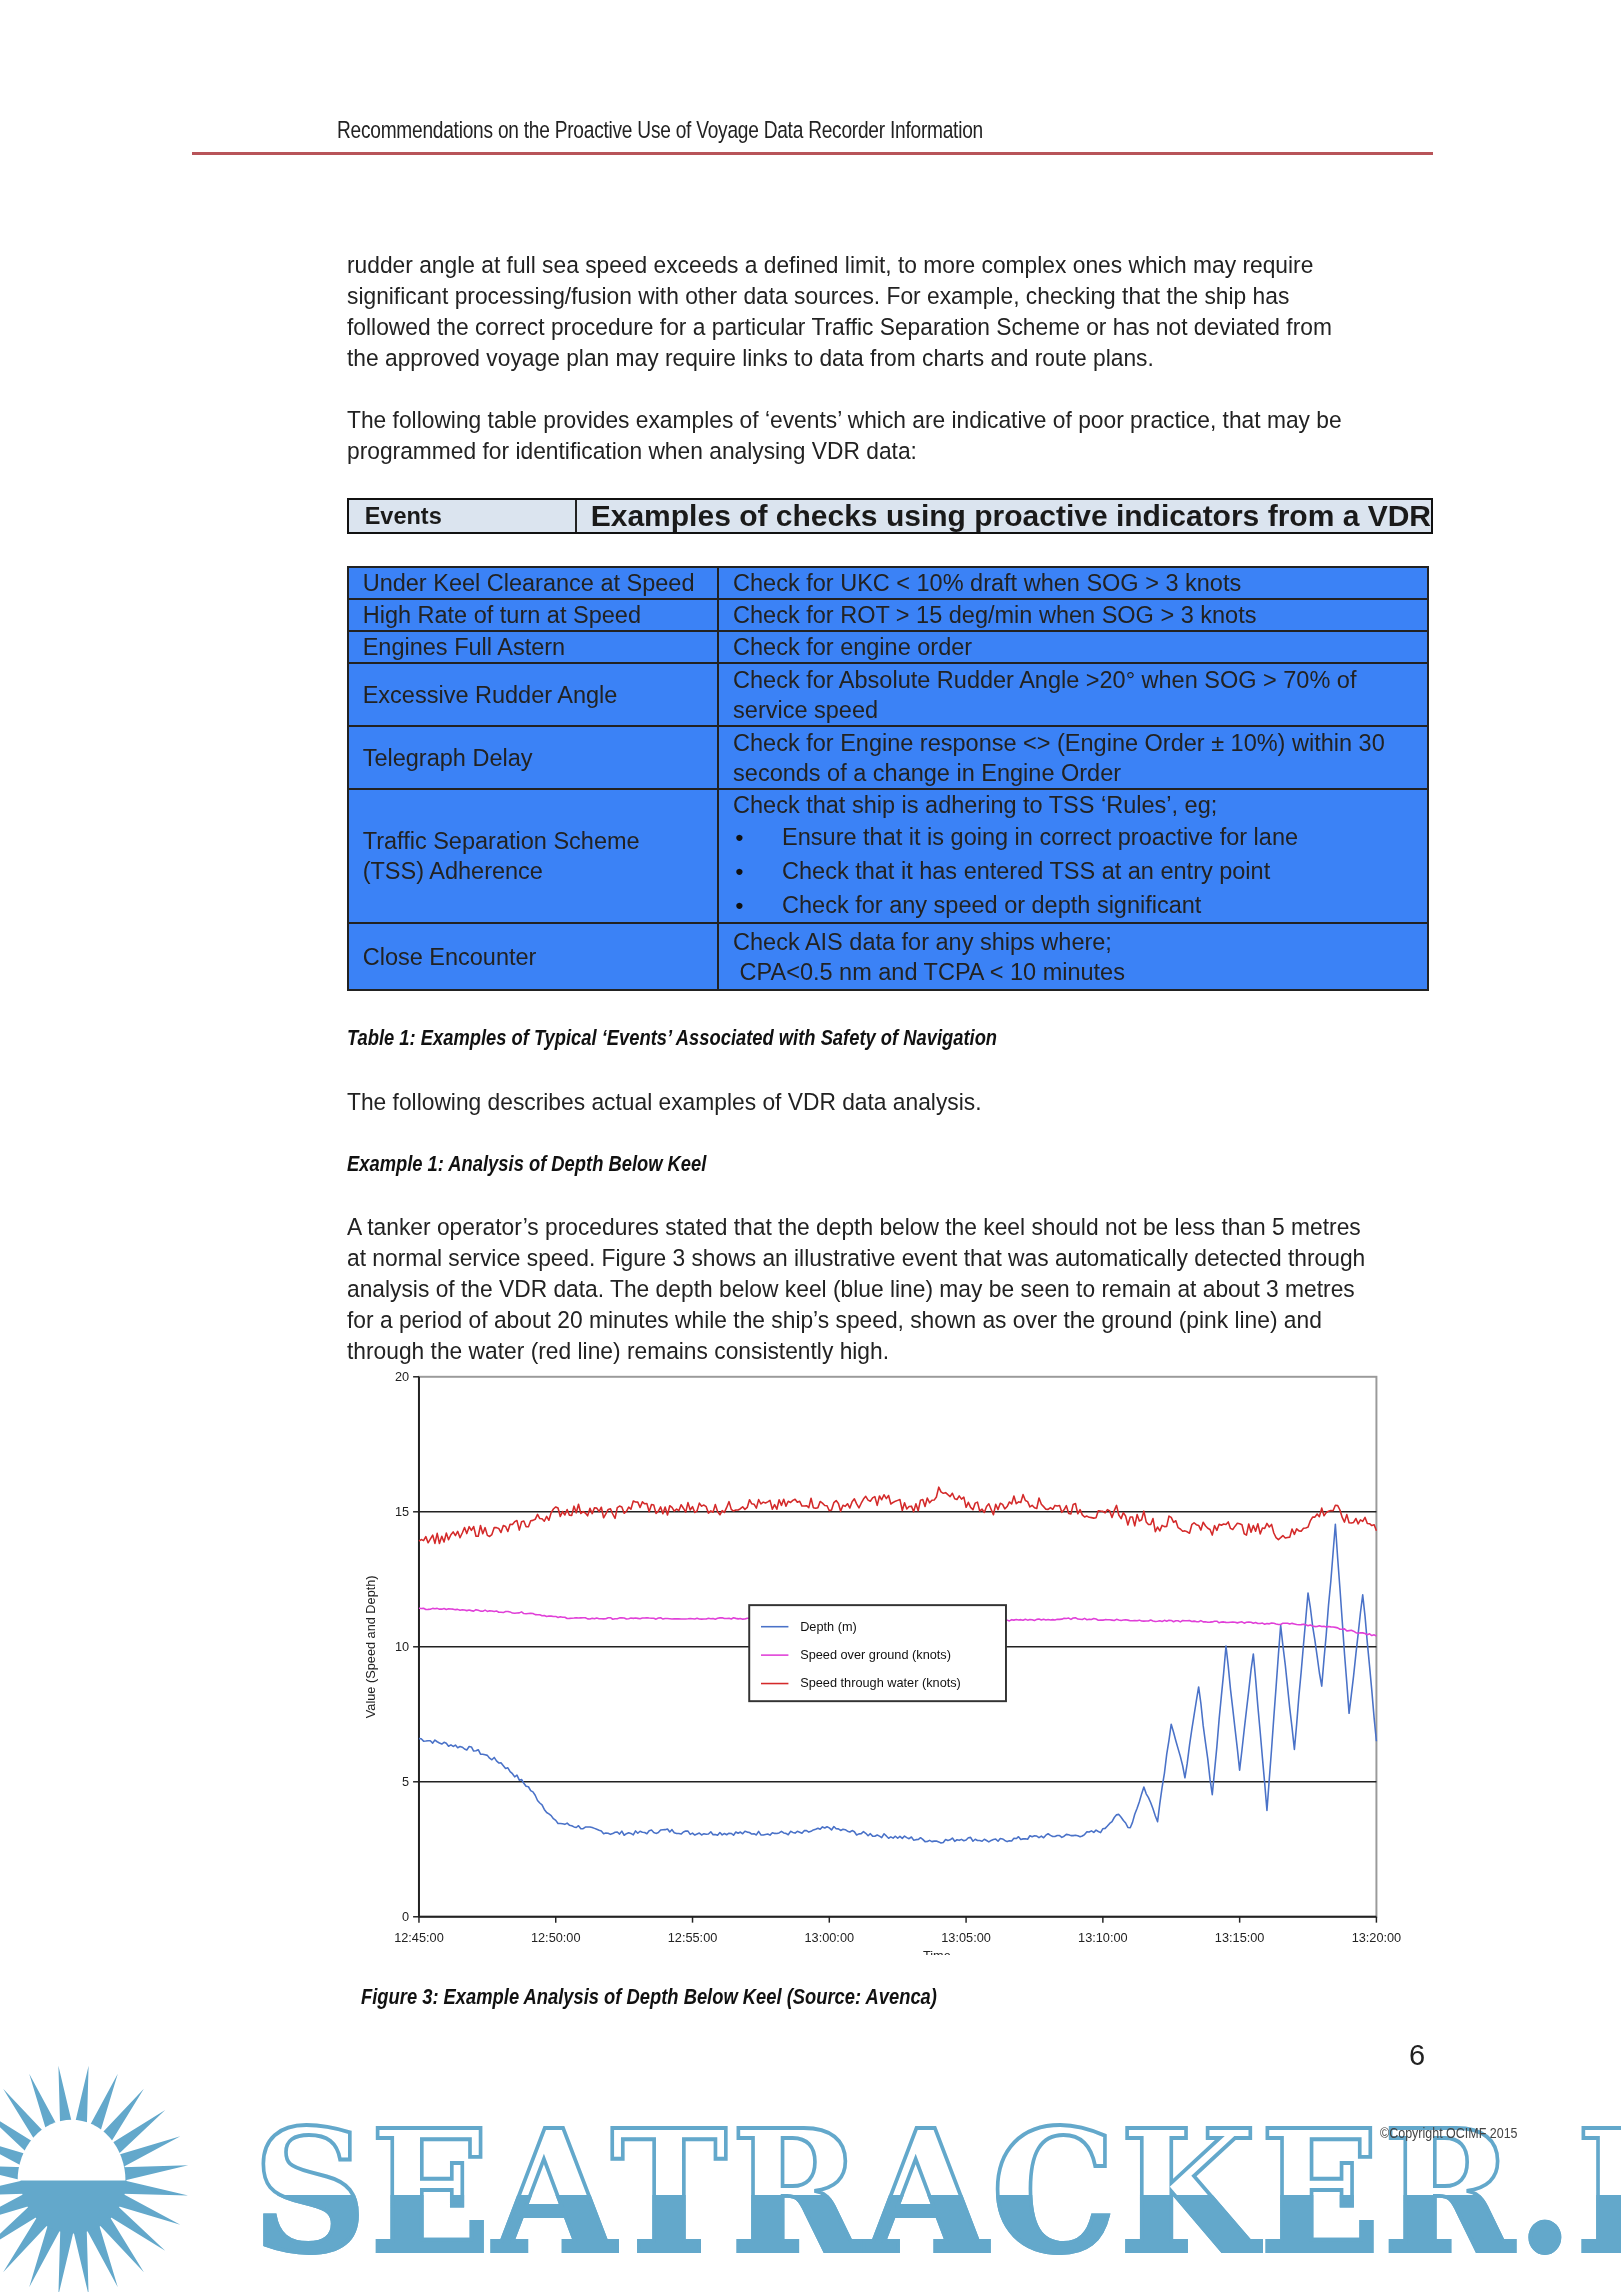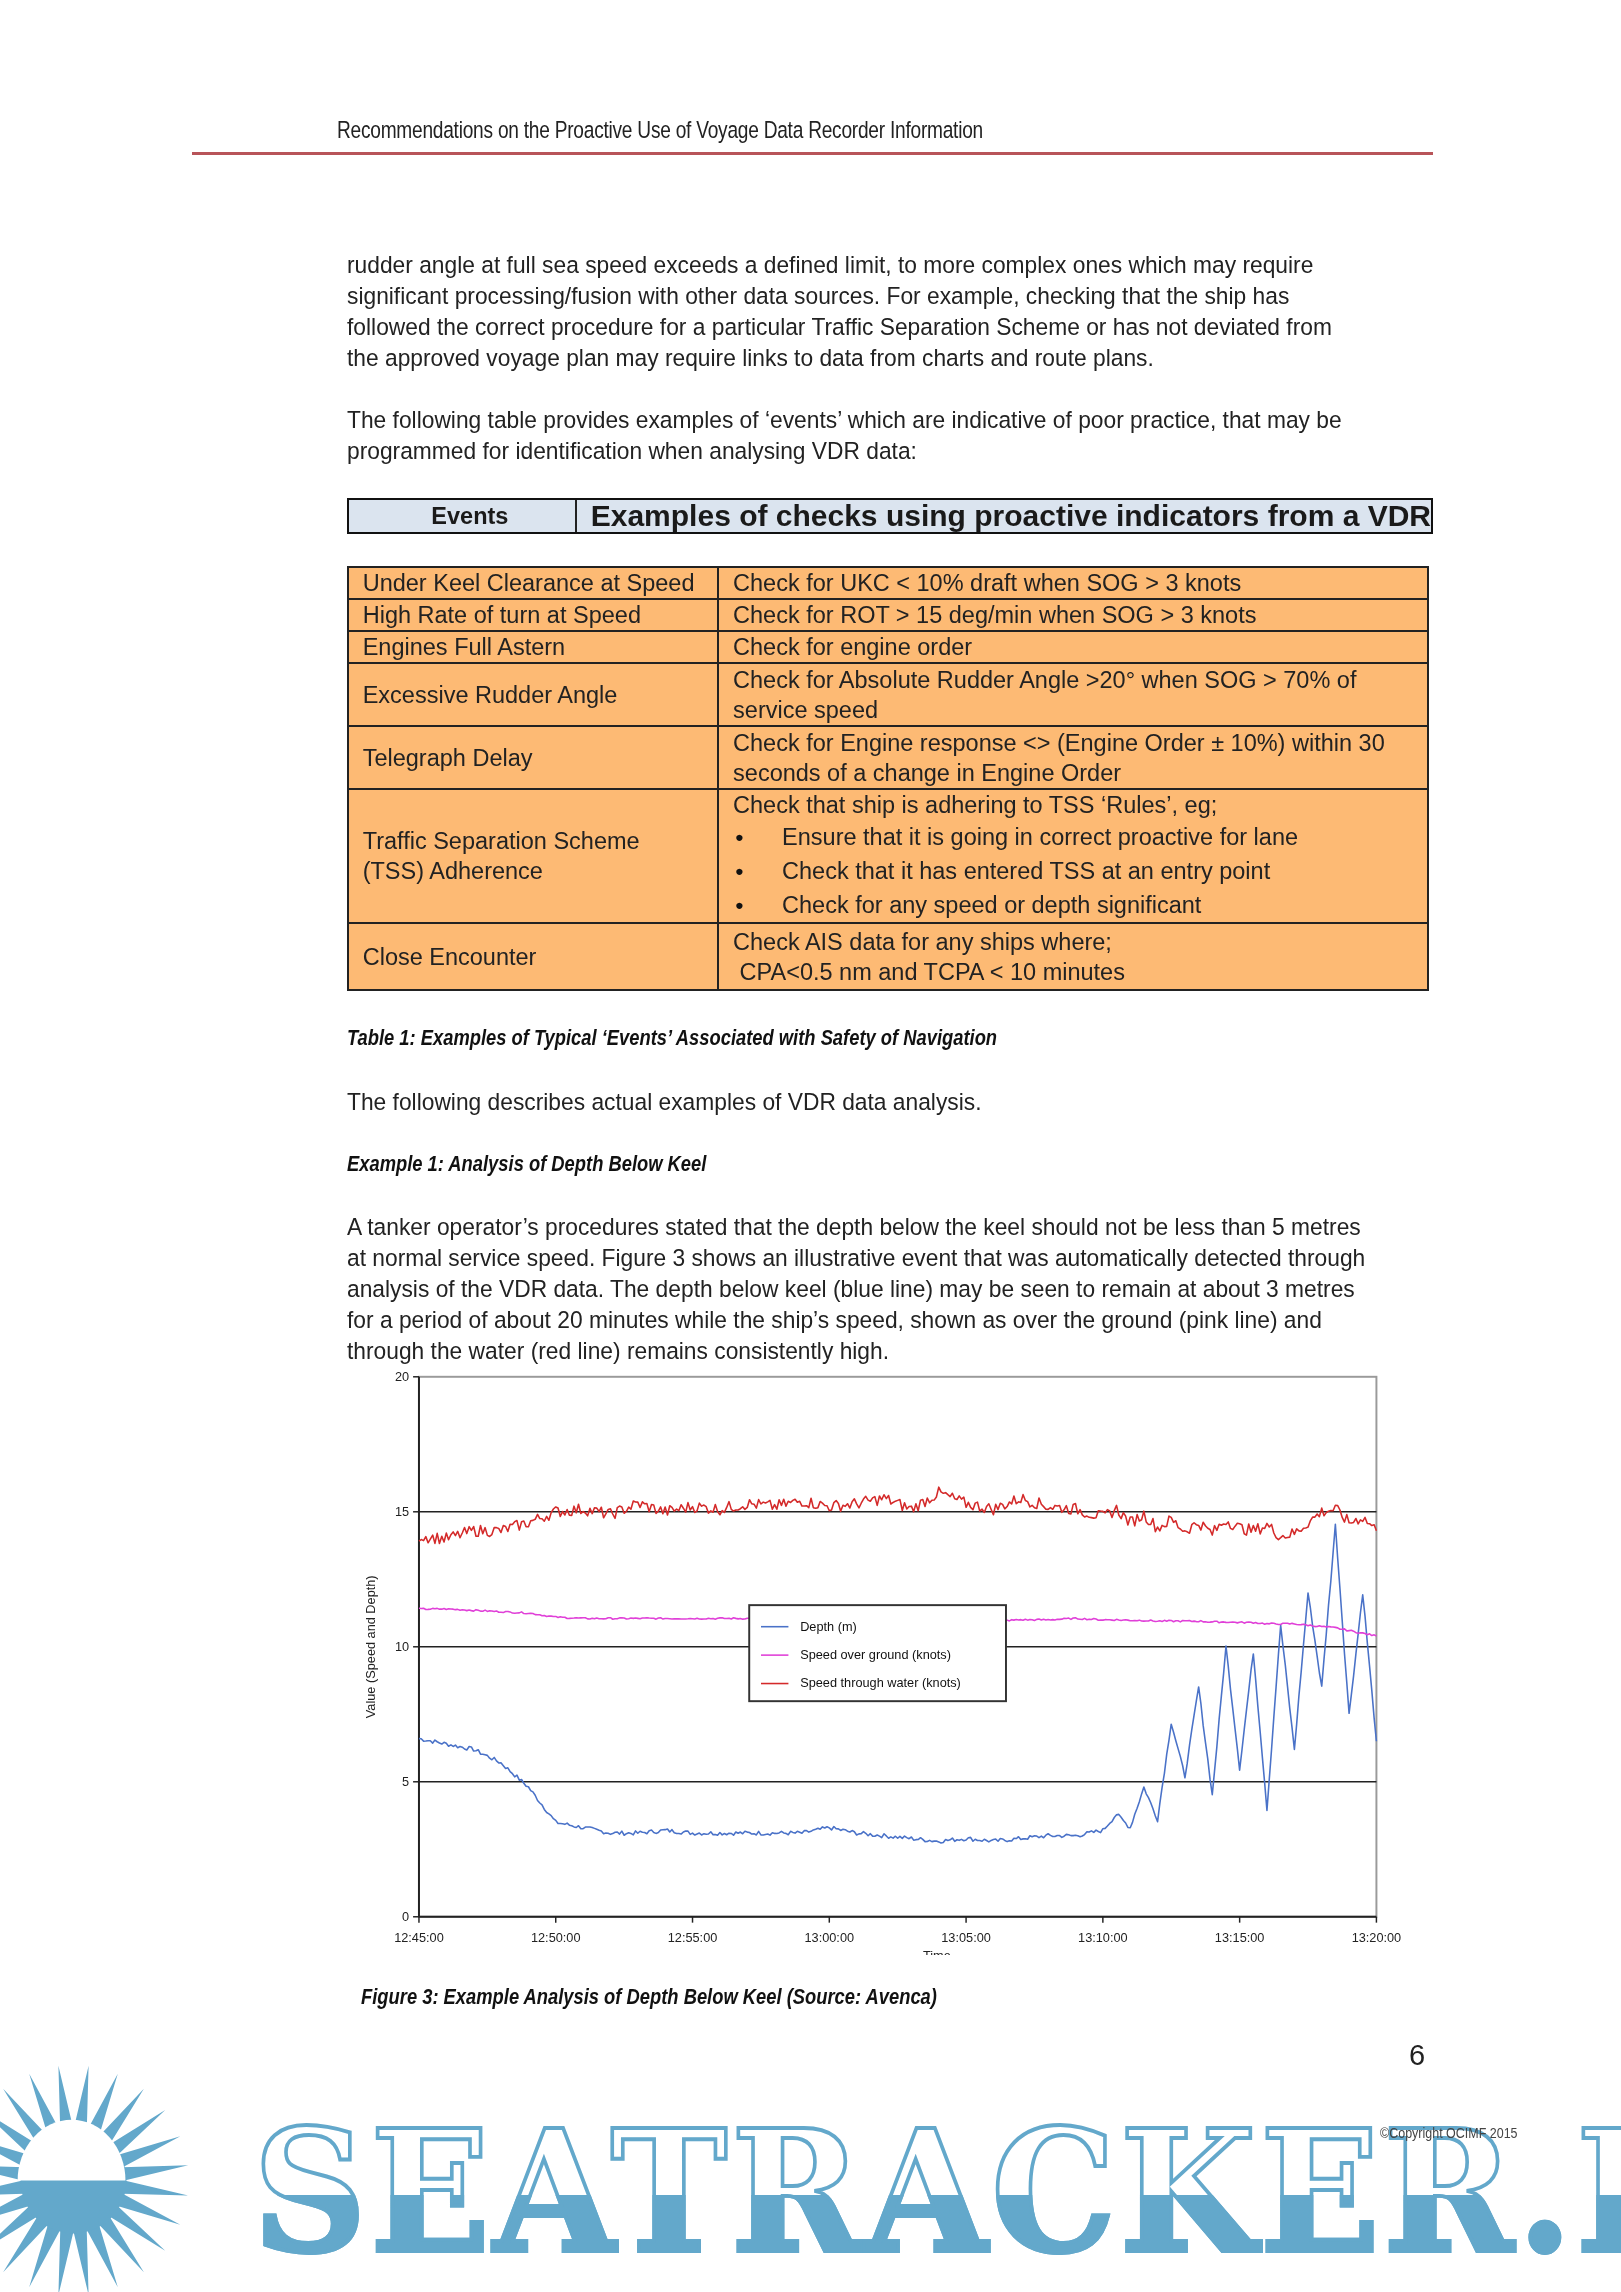--- a/index.html
+++ b/index.html
@@ -11,25 +11,25 @@
                   font-family: "Liberation Sans Narrow", "Liberation Sans", sans-serif; color: #222; }
   .head-rule { position: absolute; left: 192px; top: 152px; width: 1241px; height: 2.9px; background: #b85459; }
 
   .para { position: absolute; left: 347px; width: 1098px; font-size: 24.5px; line-height: 31px;
           color: #222; transform: scaleX(0.93); transform-origin: left top; margin: 0; }
 
   
   .tbl-head { position: absolute; left: 347px; top: 498px; width: 1082px; height: 32px;
               border: 2.9px solid #111; background: #dbe4ef; display: flex; }
   .tbl-head .c1 { width: 370px; border-right: 2px solid #222; padding-left: 15.7px; box-sizing: border-box;
-                  font-weight: bold; font-size: 23.5px; line-height: 32px; text-align: center; }
+                  font-weight: bold; font-size: 23.5px; line-height: 32px; }
   .tbl-head .c2 { flex: 1; padding-left: 13.7px; font-weight: bold; font-size: 30px; line-height: 32px; white-space: nowrap; }
 
   .tbl-body { position: absolute; left: 347px; top: 566px; width: 1082px; border: 2.9px solid #111;
-              border-collapse: collapse; background: #fdba74; }
+              border-collapse: collapse; background: #3b82f6; }
   .tbl-body td { border: 2px solid #222; padding: 0 13.7px; font-size: 23.5px; color: #222;
                  vertical-align: middle; line-height: 30px; }
   .tbl-body td.ev { width: 341px; }
   .tbl-body tr.thick td { border-top: 2.9px solid #111; }
   .bullets { list-style: none; margin: 0; padding: 0; }
   .bullets li { position: relative; padding-left: 49px; line-height: 34px; }
   .bullets li::before { content: "\25CF"; position: absolute; left: 2px; top: 0; font-size: 14.7px; color: #111; }
 
   .caption { position: absolute; font-style: italic; font-weight: bold; font-size: 21.6px; color: #111;
              transform: scaleX(0.85); transform-origin: left top; white-space: nowrap; }

